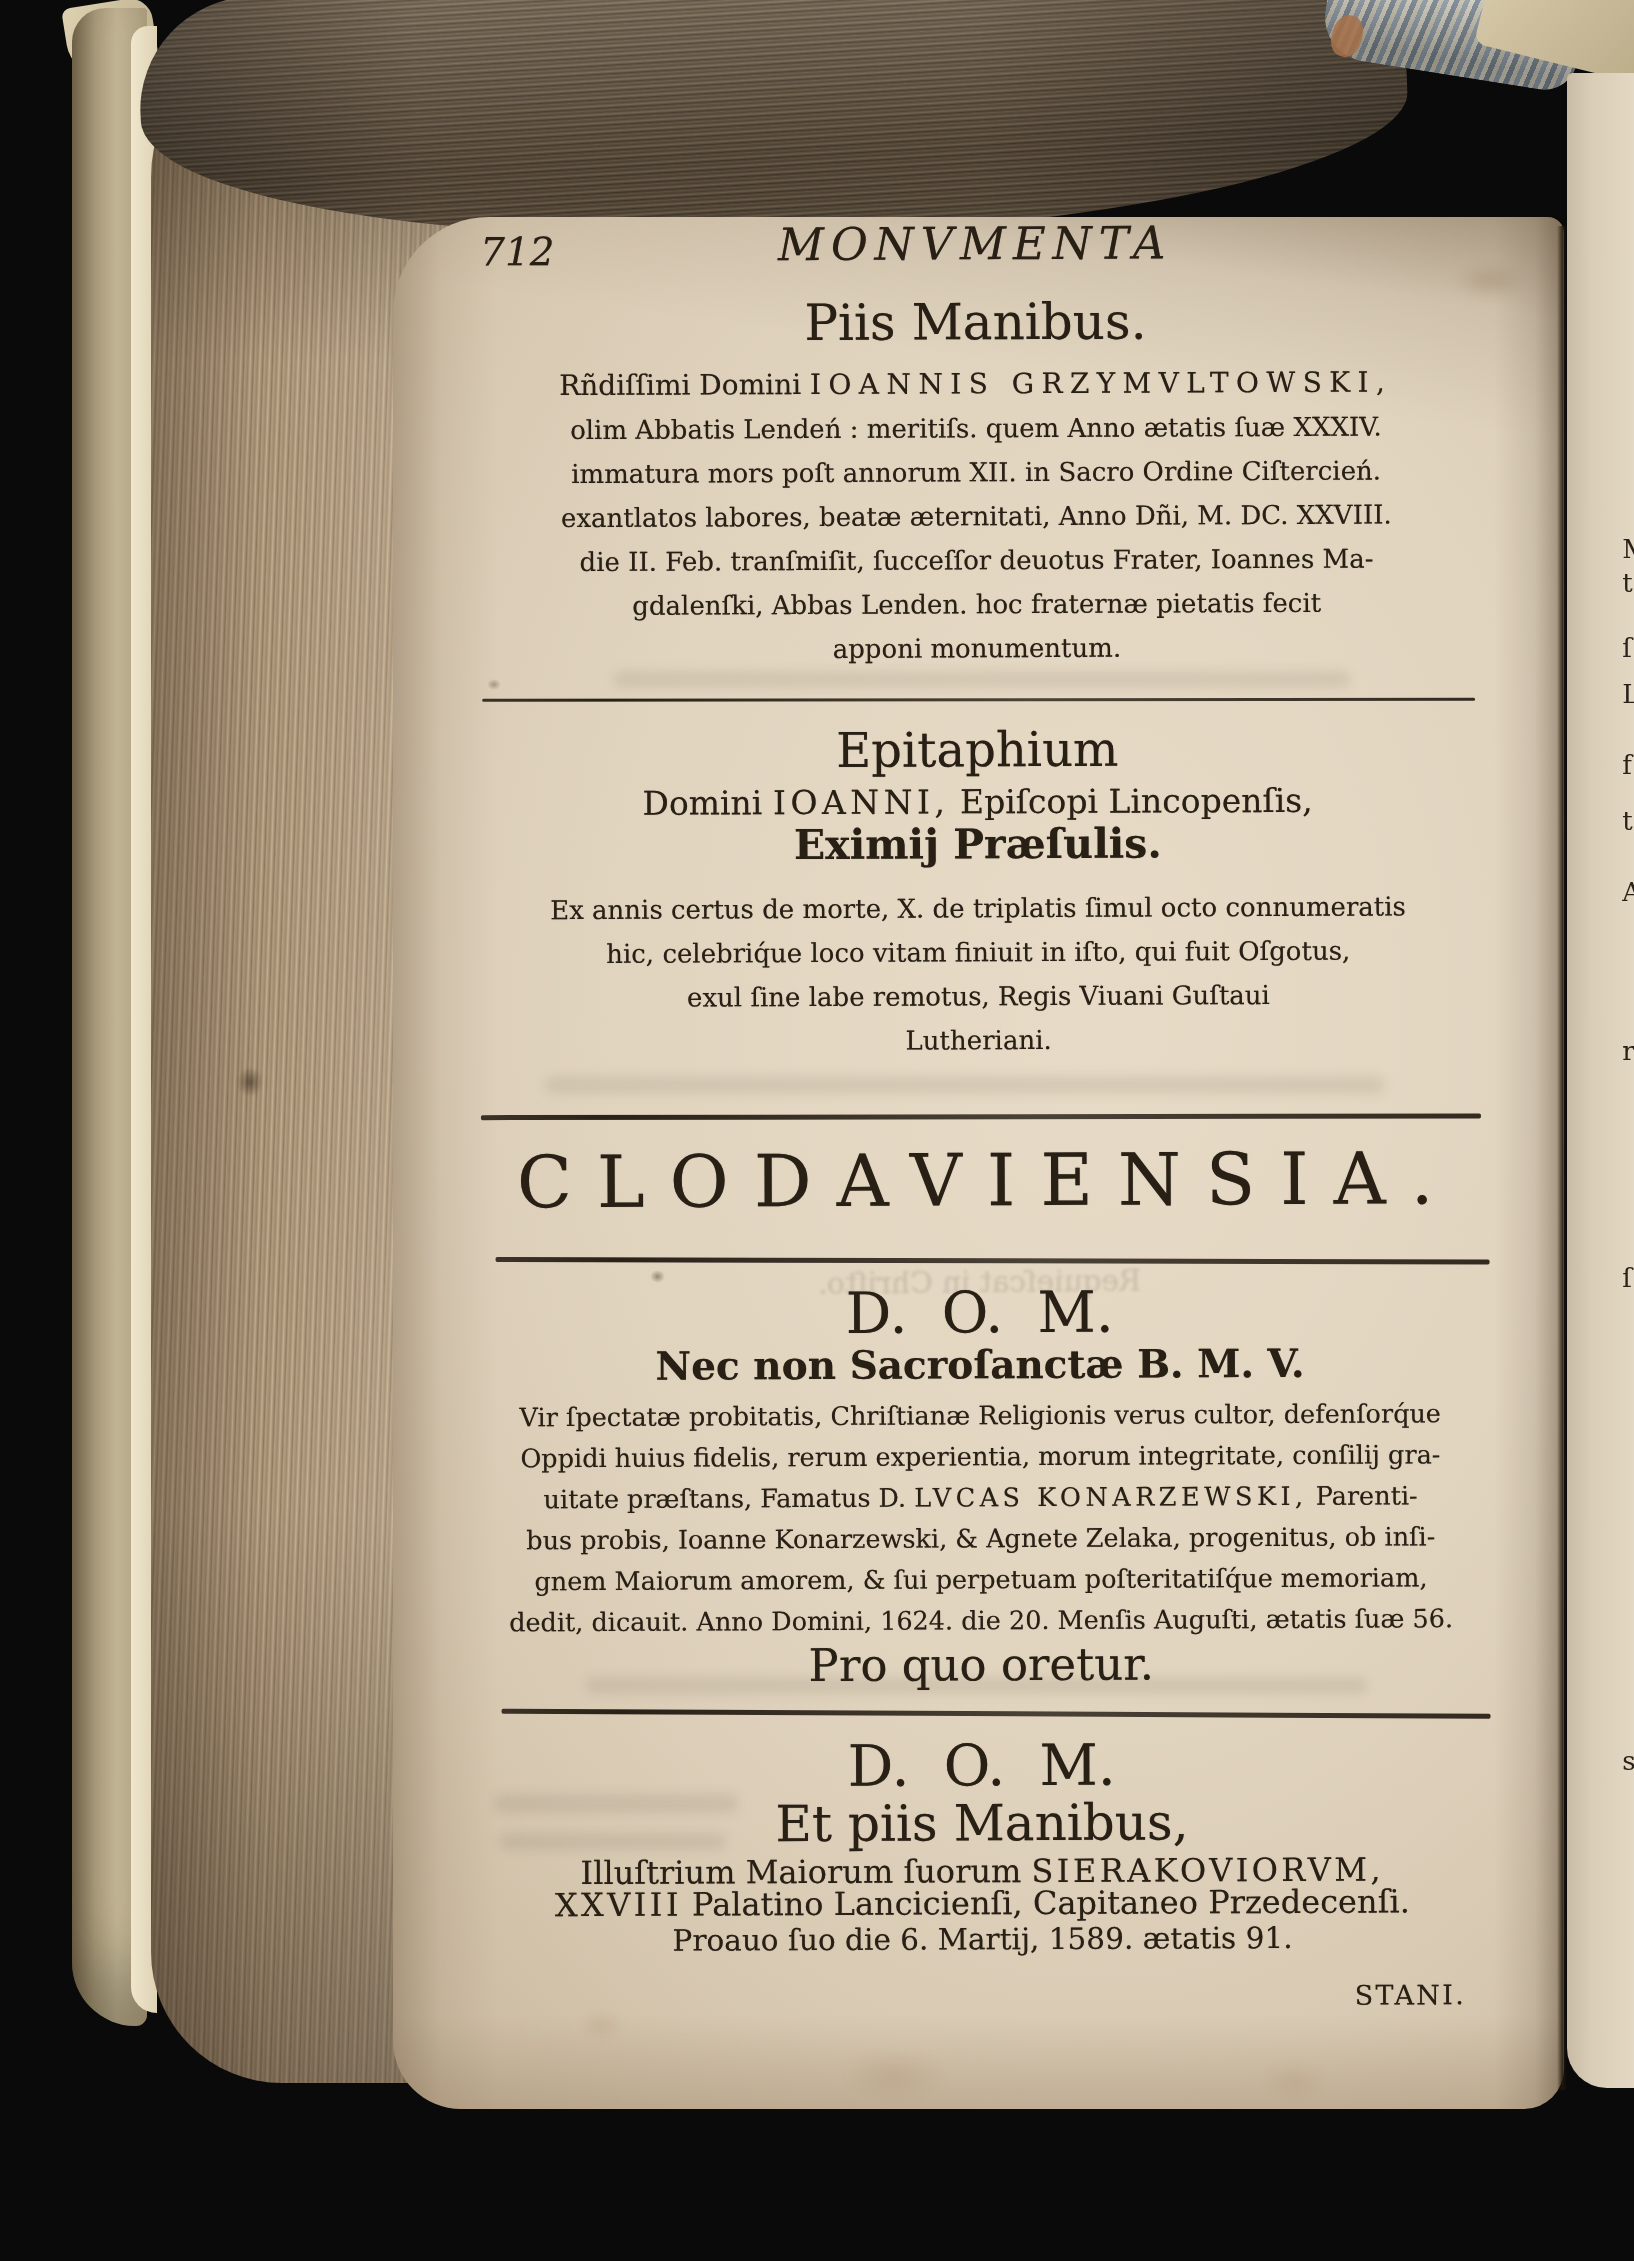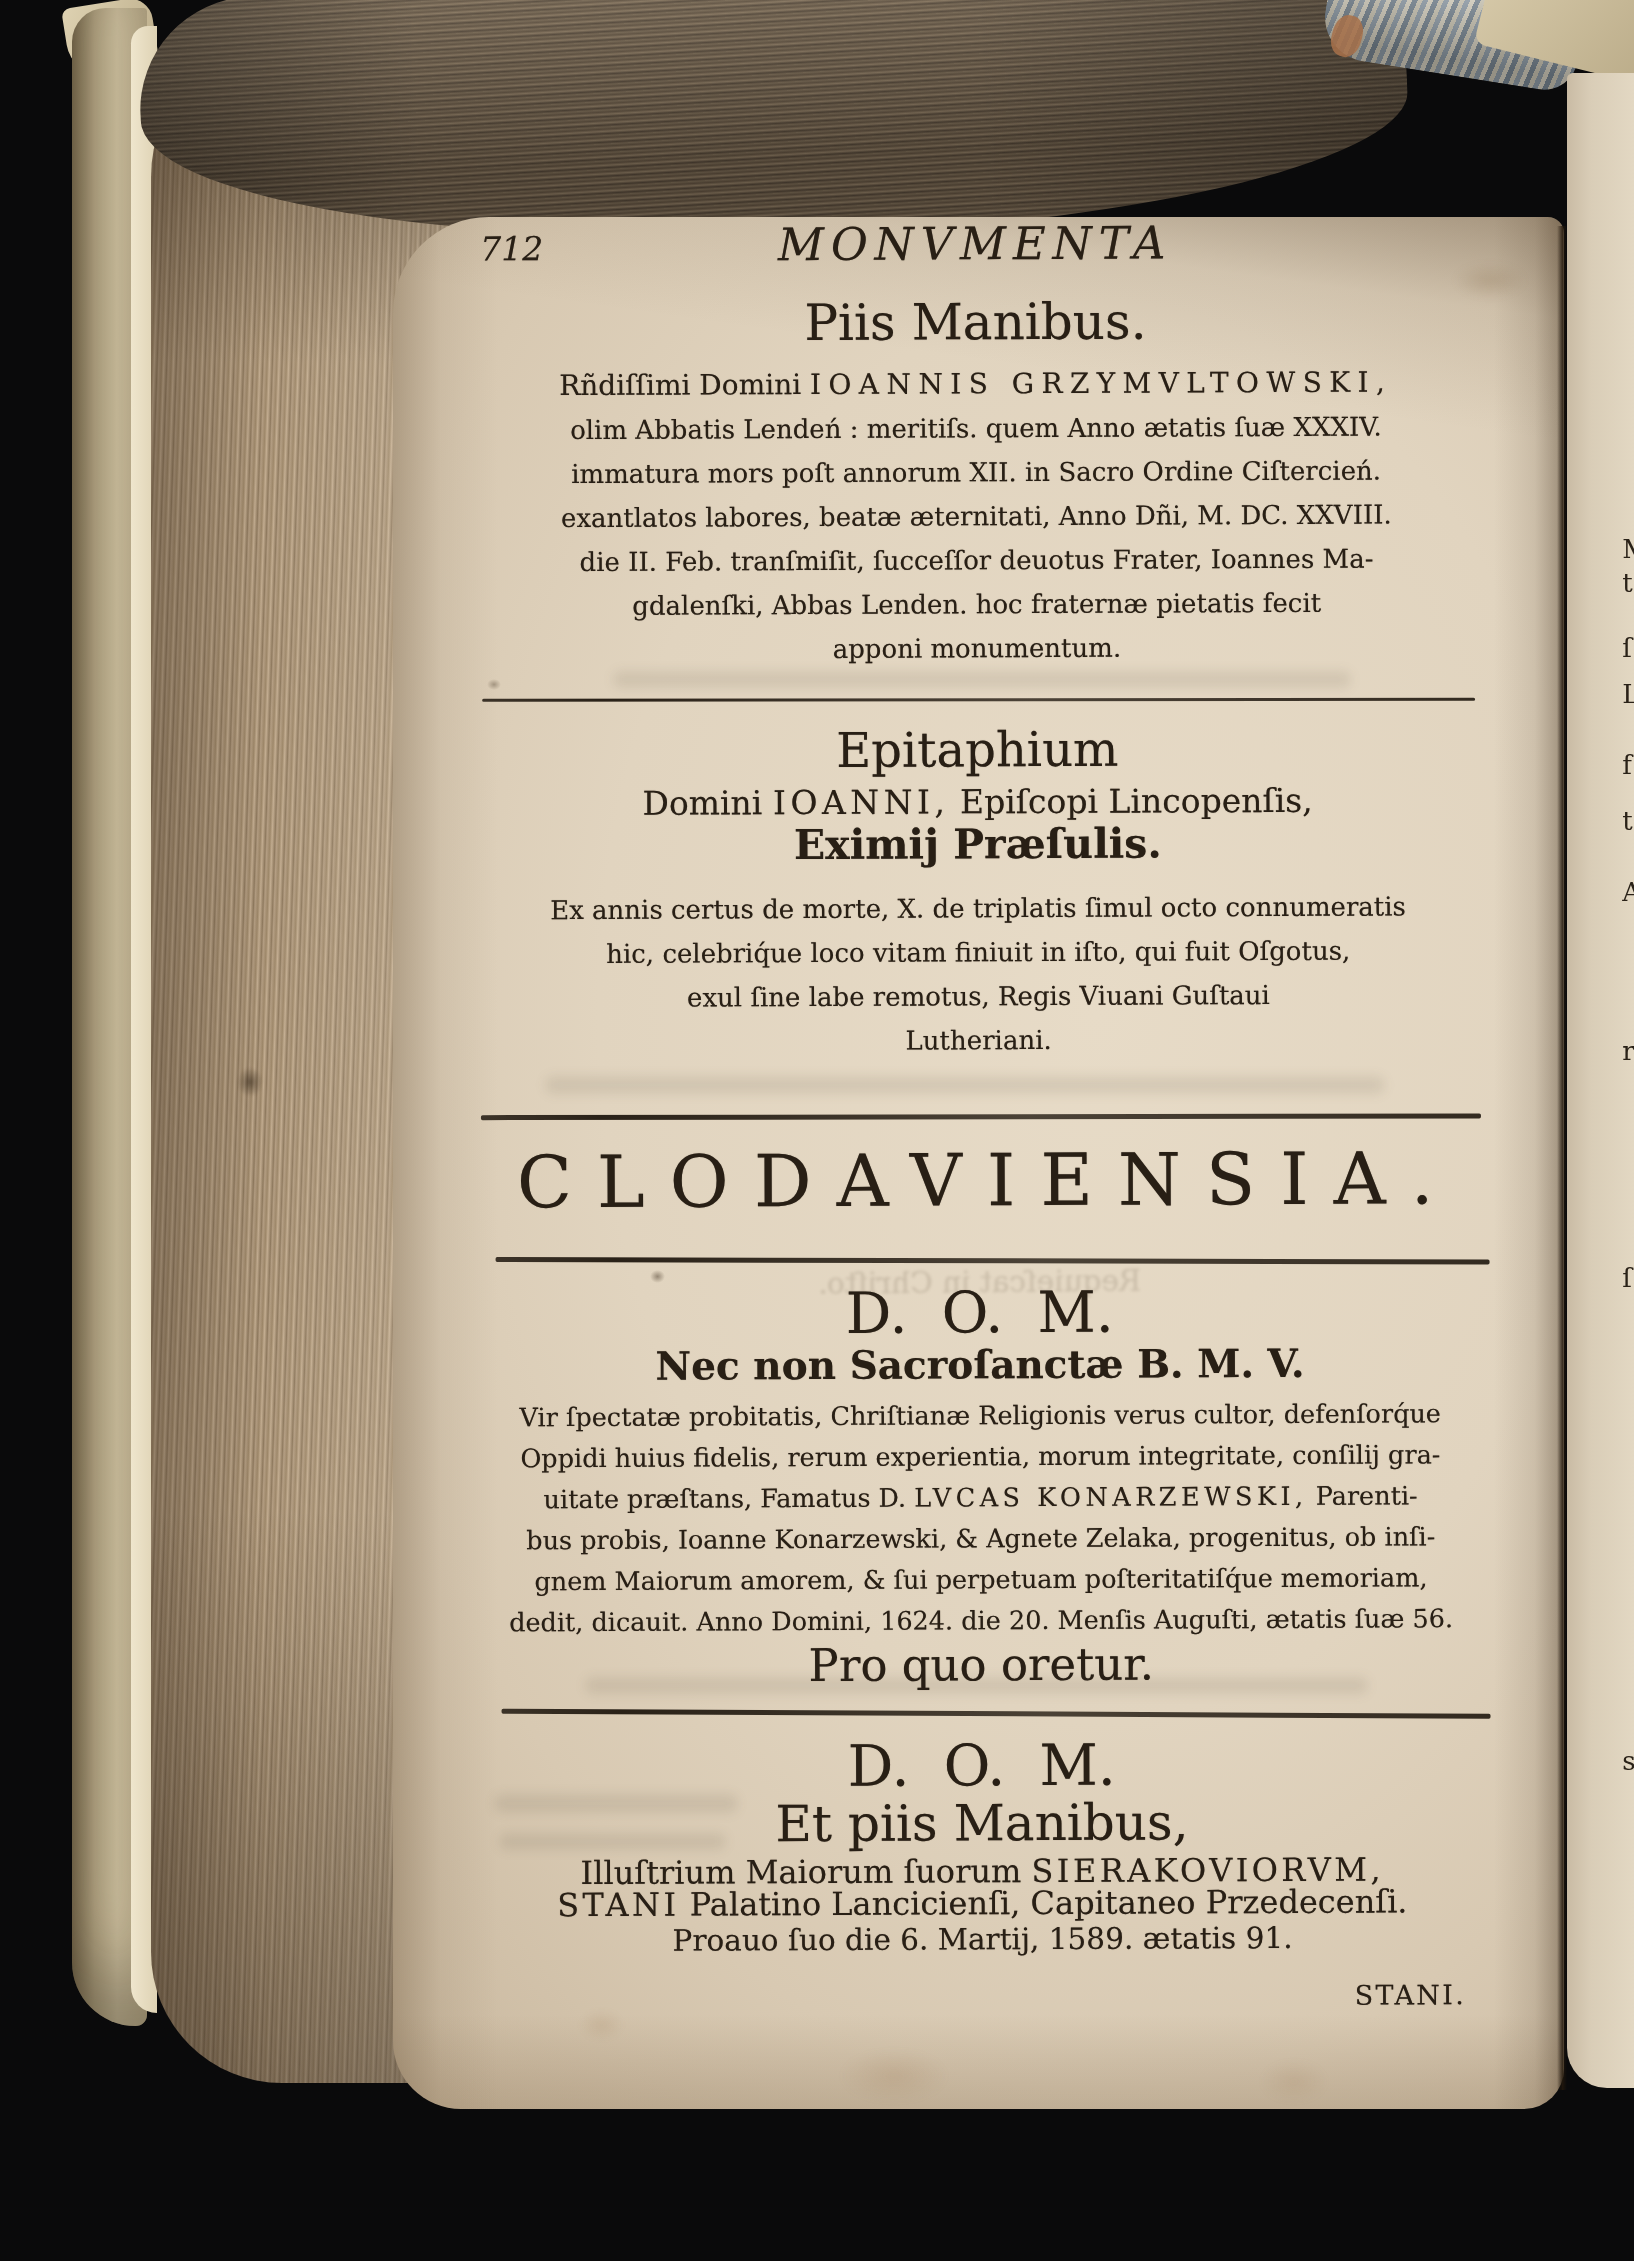--- a/index.html
+++ b/index.html
@@ -58,21 +58,21 @@
   .facing-page .fr:nth-of-type(5){top:677px}.facing-page .fr:nth-of-type(6){top:733px}
   .facing-page .fr:nth-of-type(7){top:804px}.facing-page .fr:nth-of-type(8){top:963px}
   .facing-page .fr:nth-of-type(9){top:1190px}.facing-page .fr:nth-of-type(10){top:1673px}
 
   
   .text{position:absolute;left:0;top:0;width:100%;height:100%;color:#281f15;transform:rotate(-0.25deg);}
   .text > div{position:absolute;text-shadow:0 0 0.7px rgba(40,30,18,.55);}
   .center{left:471px;width:1016px;text-align:center;}
   .caps{letter-spacing:4.5px;}
 
-  .page-num{left:484px;top:228px;font-size:33px;font-style:italic;}
+  .page-num{left:484px;top:228px;font-size:39px;font-style:italic;}
   .running-title{top:218px;font-size:45px;font-style:italic;letter-spacing:6.8px;}
   .m1-title{top:294px;font-size:50px;}
   .m1-body{top:363px;font-size:26px;line-height:44px;}
   .m1-body .first{font-size:28px;}
   .m1-body .first .caps{letter-spacing:7.4px;}
   .rule{background:linear-gradient(90deg,rgba(32,24,15,.85),rgba(32,24,15,.95) 12%,rgba(32,24,15,.78) 55%,rgba(32,24,15,.9));border-radius:1.7px;}
   .rule1{left:484px;top:699px;width:993px;height:3.4px;transform:rotate(.2deg);}
   .ep-title{top:722px;font-size:48px;}
   .ep-sub{top:783px;font-size:33px;}
   .ep-sub2{top:821px;font-size:41px;font-weight:bold;}
@@ -200,19 +200,19 @@
       <div>gnem Maiorum amorem, &amp; ſui perpetuam poſteritatiſq́ue memoriam,</div>
       <div>dedit, dicauit. Anno Domini, 1624. die 20. Menſis Auguſti, ætatis ſuæ 56.</div>
     </div>
     <div class="center m2-closing">Pro quo oretur.</div>
 
     <div class="rule rule4"></div>
 
     <div class="center dom m3-dom">D.  O.  M.</div>
     <div class="center m3-ded">Et piis Manibus,</div>
     <div class="center m3-l1"><span>Illuſtrium Maiorum ſuorum </span><span class="caps">SIERAKOVIORVM,</span></div>
-    <div class="center m3-l2"><span class="caps">STANI</span><span> Palatino Lancicienſi, Capitaneo Przedecenſi.</span></div>
+    <div class="center m3-l2"><span class="caps">XXVIII</span><span> Palatino Lancicienſi, Capitaneo Przedecenſi.</span></div>
     <div class="center m3-l3">Proauo ſuo die 6. Martij, 1589. ætatis 91.</div>
 
     <div class="catchword">STANI.</div>
   </div>
 </div>
 
 
 </body></html>

